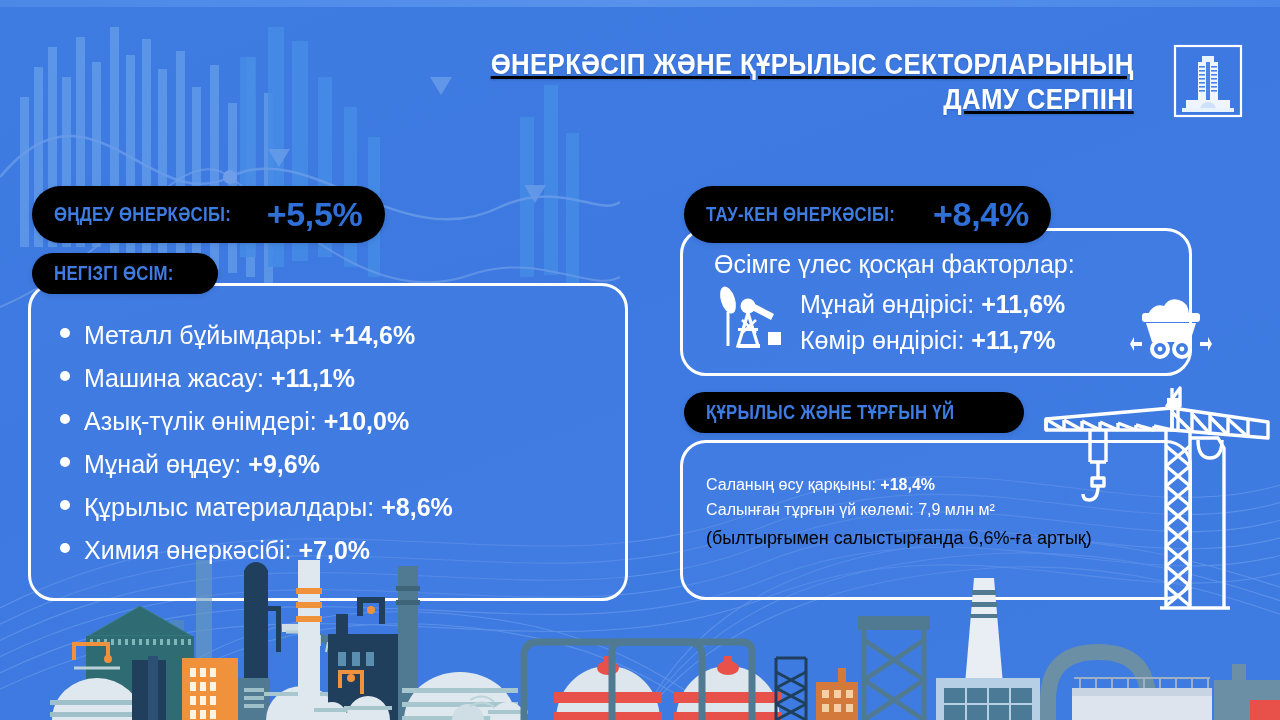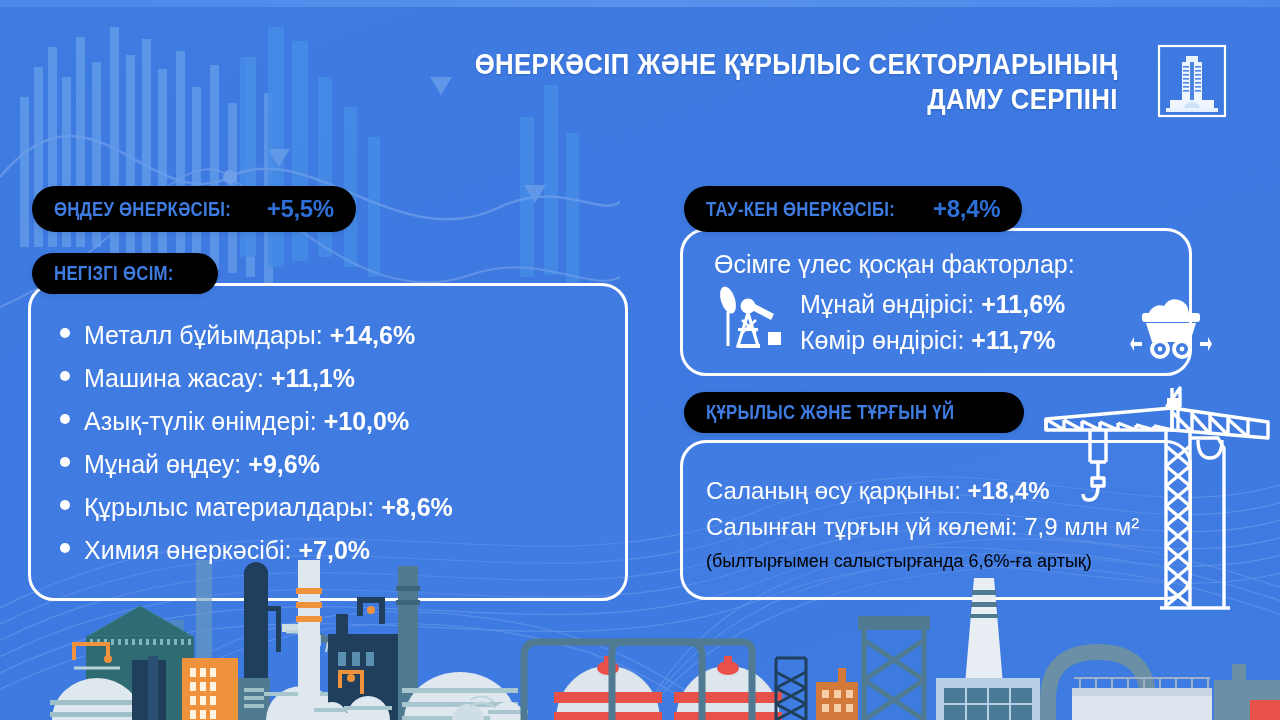--- a/index.html
+++ b/index.html
@@ -16,35 +16,35 @@
       linear-gradient(160deg,#3f7ce2 0%,#3d79e0 40%,#3f7ce2 100%);}
   .bg-topstrip{position:absolute;top:0;left:0;right:0;height:7px;
       background:linear-gradient(90deg,#4d8ae8,#5c96ee,#4d8ae8);opacity:.85;}
   .bg-chart{position:absolute;top:7px;left:0;width:620px;height:330px;
       opacity:.30;overflow:hidden;}
   .bg-waves{position:absolute;left:0;right:0;bottom:0;height:420px;
       opacity:.42;overflow:hidden;pointer-events:none;}
 
   
   .header{position:absolute;top:22px;left:370px;width:890px;height:118px;
-      display:flex;align-items:center;justify-content:flex-start;gap:38px;}
+      display:flex;align-items:center;justify-content:center;gap:38px;text-decoration:underline;}
   .header-title{color:#fff;text-align:right;
       font-family:"Liberation Sans", sans-serif;
       font-weight:700;font-size:30px;line-height:1.18;
       letter-spacing:.4px;
       transform:scaleX(.86);transform-origin:right center;
       text-shadow:0 1px 2px rgba(20,50,110,.28);}
   .header-emblem{width:72px;height:78px;flex:0 0 auto;}
 
   
   .pill{background:#000000;border-radius:40px;display:inline-flex;align-items:center;
       padding:9px 22px;box-shadow:0 2px 5px rgba(25,60,130,.18);white-space:nowrap;}
   .pill .lbl{color:#3f7ce2;font-weight:700;font-size:20px;letter-spacing:.3px;
       transform:scaleX(.84);transform-origin:left center;display:inline-block;}
-  .pill .val{color:#2f6fd8;font-weight:700;font-size:24px;margin-left:2px;
+  .pill .val{color:#2f6fd8;font-weight:700;font-size:34px;margin-left:2px;
       letter-spacing:-.3px;}
 
   
   .panel{position:absolute;border:3px solid #ffffff;border-radius:26px;
       background:rgba(72,128,228,.30);}
 
   
   #pill-manuf{position:absolute;left:32px;top:186px;}
   #pill-growth{position:absolute;left:32px;top:253px;z-index:4;}
   #panel-left{left:28px;top:283px;width:600px;height:318px;}
@@ -67,21 +67,21 @@
   .mining-row{color:#fff;font-size:25px;line-height:1.45;white-space:nowrap;}
   .mining-row b{font-weight:700;}
   .icon-oil{position:absolute;left:712px;top:280px;width:74px;height:74px;z-index:3;}
   .icon-coal{position:absolute;left:1126px;top:292px;width:92px;height:70px;z-index:3;}
 
   
   #pill-constr{position:absolute;left:684px;top:392px;z-index:5;justify-content:flex-end;}
   #panel-constr{left:680px;top:440px;width:512px;height:160px;}
   .constr-lines{position:absolute;left:706px;top:474px;z-index:4;
       display:flex;flex-direction:column;gap:2px;}
-  .cl{color:#fff;font-size:24px;line-height:1.42;white-space:nowrap;}
+  .cl{color:#fff;font-size:16px;line-height:1.42;white-space:nowrap;}
   .cl b{font-weight:700;}
   .cl-note{color:#000000;font-size:18px;line-height:1.5;margin-top:2px;}
   .crane{position:absolute;left:1012px;top:382px;width:268px;height:232px;z-index:3;}
 
   
   .skyline{position:absolute;left:0;right:0;bottom:0;height:160px;z-index:2;}
 </style>
 </head>
 <body>
 

